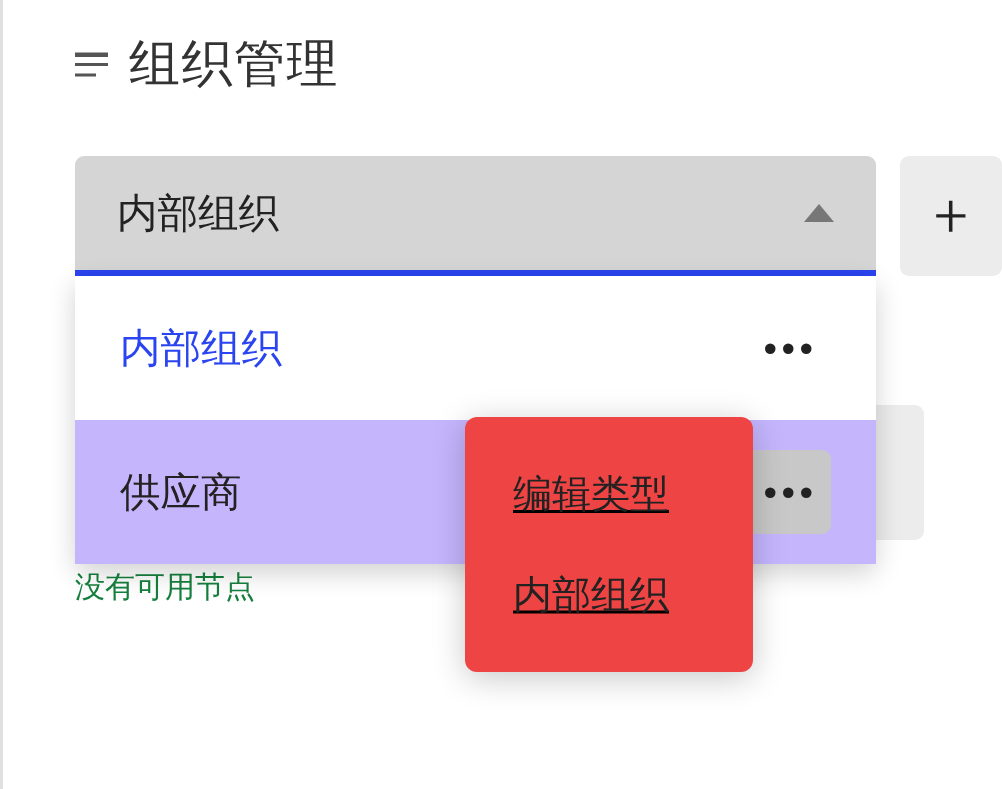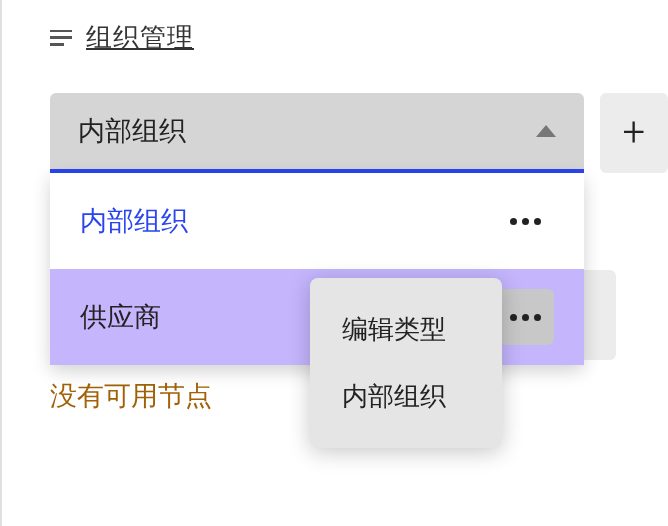--- a/index.html
+++ b/index.html
@@ -29,24 +29,23 @@
     }
     .menu-icon span {
       display: block;
       height: 2.5px;
       background: #555;
     }
     .menu-icon span:nth-child(1) { width: 100%; }
     .menu-icon span:nth-child(2) { width: 100%; }
     .menu-icon span:nth-child(3) { width: 65%; }
     .header-title {
-      font-size: 26px;
+      font-size: 34px;
       color: #333;
       letter-spacing: 1px;
-      text-decoration: underline;
     }
     .select-row {
       display: flex;
       gap: 16px;
       align-items: stretch;
     }
     .select-wrap {
       position: relative;
       width: 548px;
     }
@@ -140,38 +139,39 @@
       width: 7px;
       height: 7px;
       background: #222;
       border-radius: 50%;
     }
     .context-menu {
       position: absolute;
       top: 278px;
       left: 308px;
       width: 192px;
-      background: #e5e5e5;
+      background: #ef4444;
       border-radius: 8px;
       box-shadow: 0 4px 22px rgba(0,0,0,0.22);
       padding: 18px 0;
       z-index: 20;
+      text-decoration: underline;
     }
     .context-item {
       padding: 16px 32px;
       font-size: 26px;
       color: #222;
       cursor: pointer;
     }
     .empty-text {
       position: absolute;
       top: 378px;
       left: 48px;
-      font-size: 27px;
-      color: #a16207;
+      font-size: 20px;
+      color: #15803d;
     }
     .hidden-box {
       position: absolute;
       top: 270px;
       left: 48px;
       width: 566px;
       height: 90px;
       background: #ececec;
       border-radius: 6px;
       z-index: 1;

